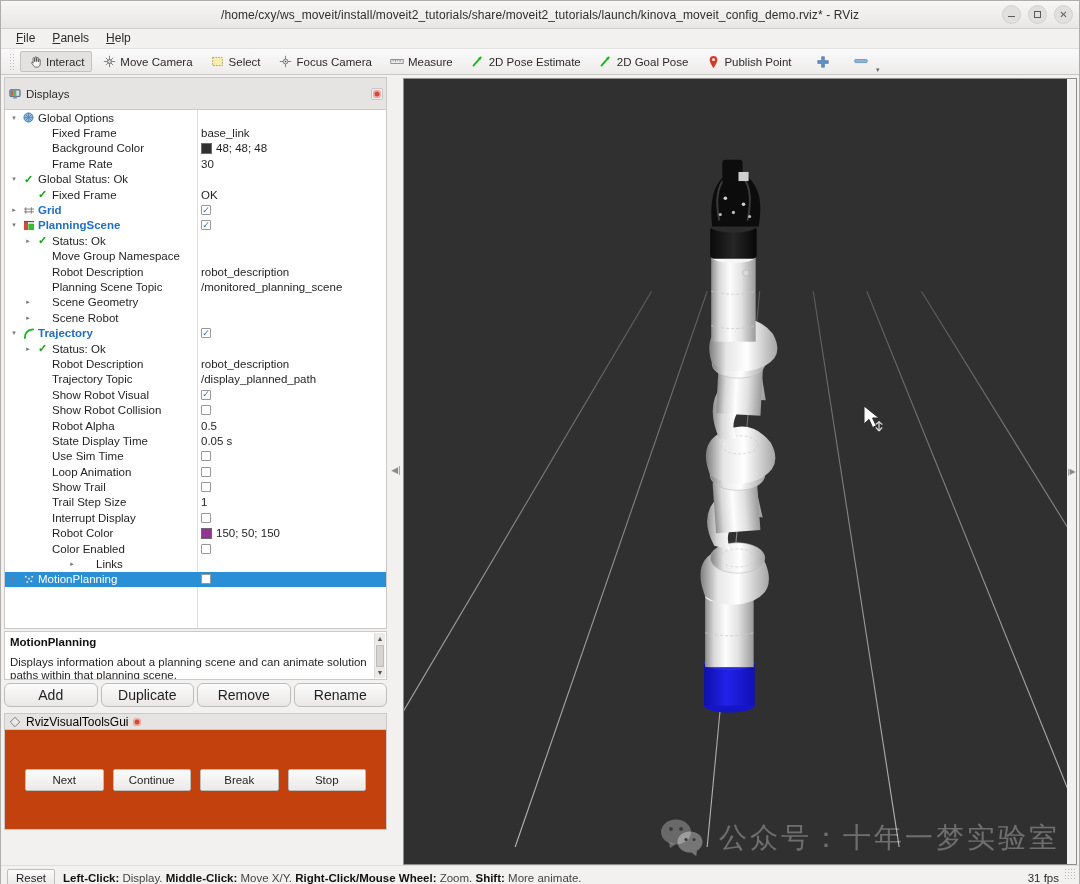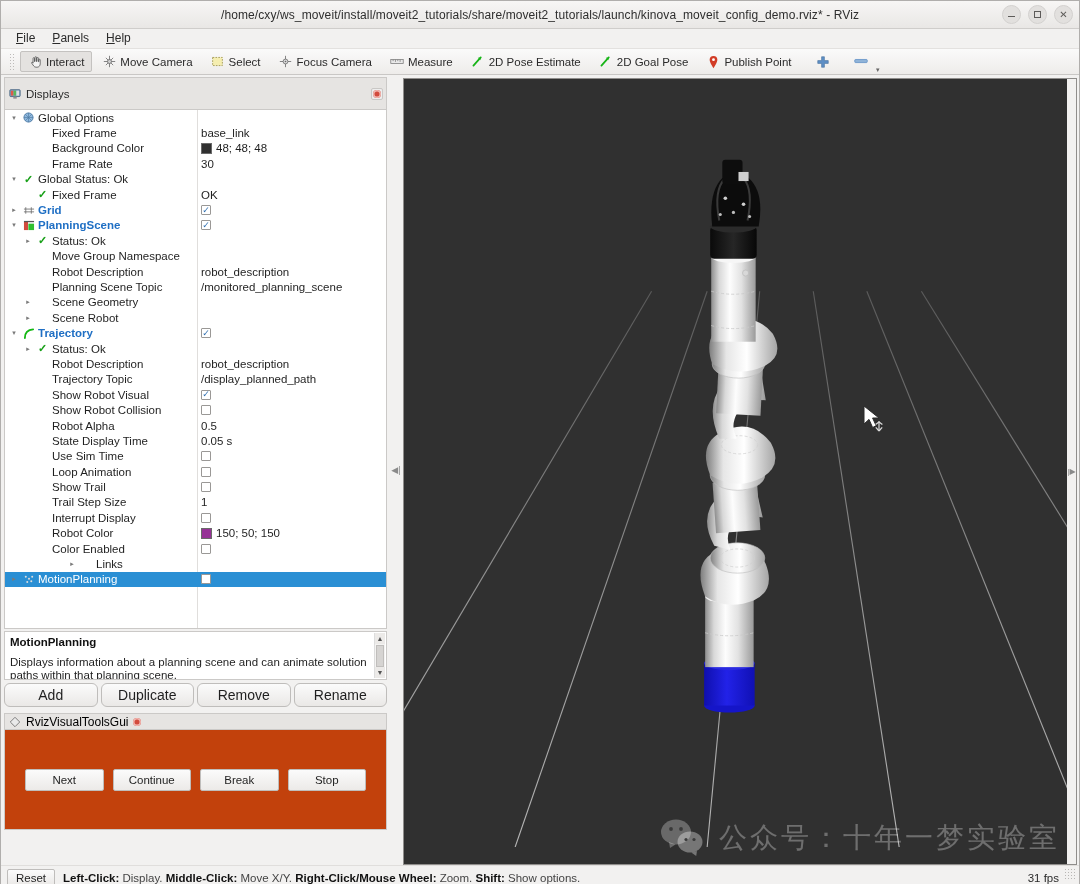--- a/index.html
+++ b/index.html
@@ -958,18 +958,18 @@
       <div class="rsplit">|▶</div>
     </div>
   </div>
 
   <div class="statusbar">
     <div class="reset-btn">Reset</div>
     <div class="hint">
       <b>Left-Click:</b><span> Display.</span>
       <b>Middle-Click:</b><span> Move X/Y.</span>
       <b>Right-Click/Mouse Wheel:</b><span> Zoom.</span>
-      <b>Shift:</b><span> Show options.</span>
+      <b>Shift:</b><span> More animate.</span>
     </div>
     <div class="fps">31 fps</div>
   </div>
   <div class="resize-grip"></div>
 </div>
 
 </body></html>

